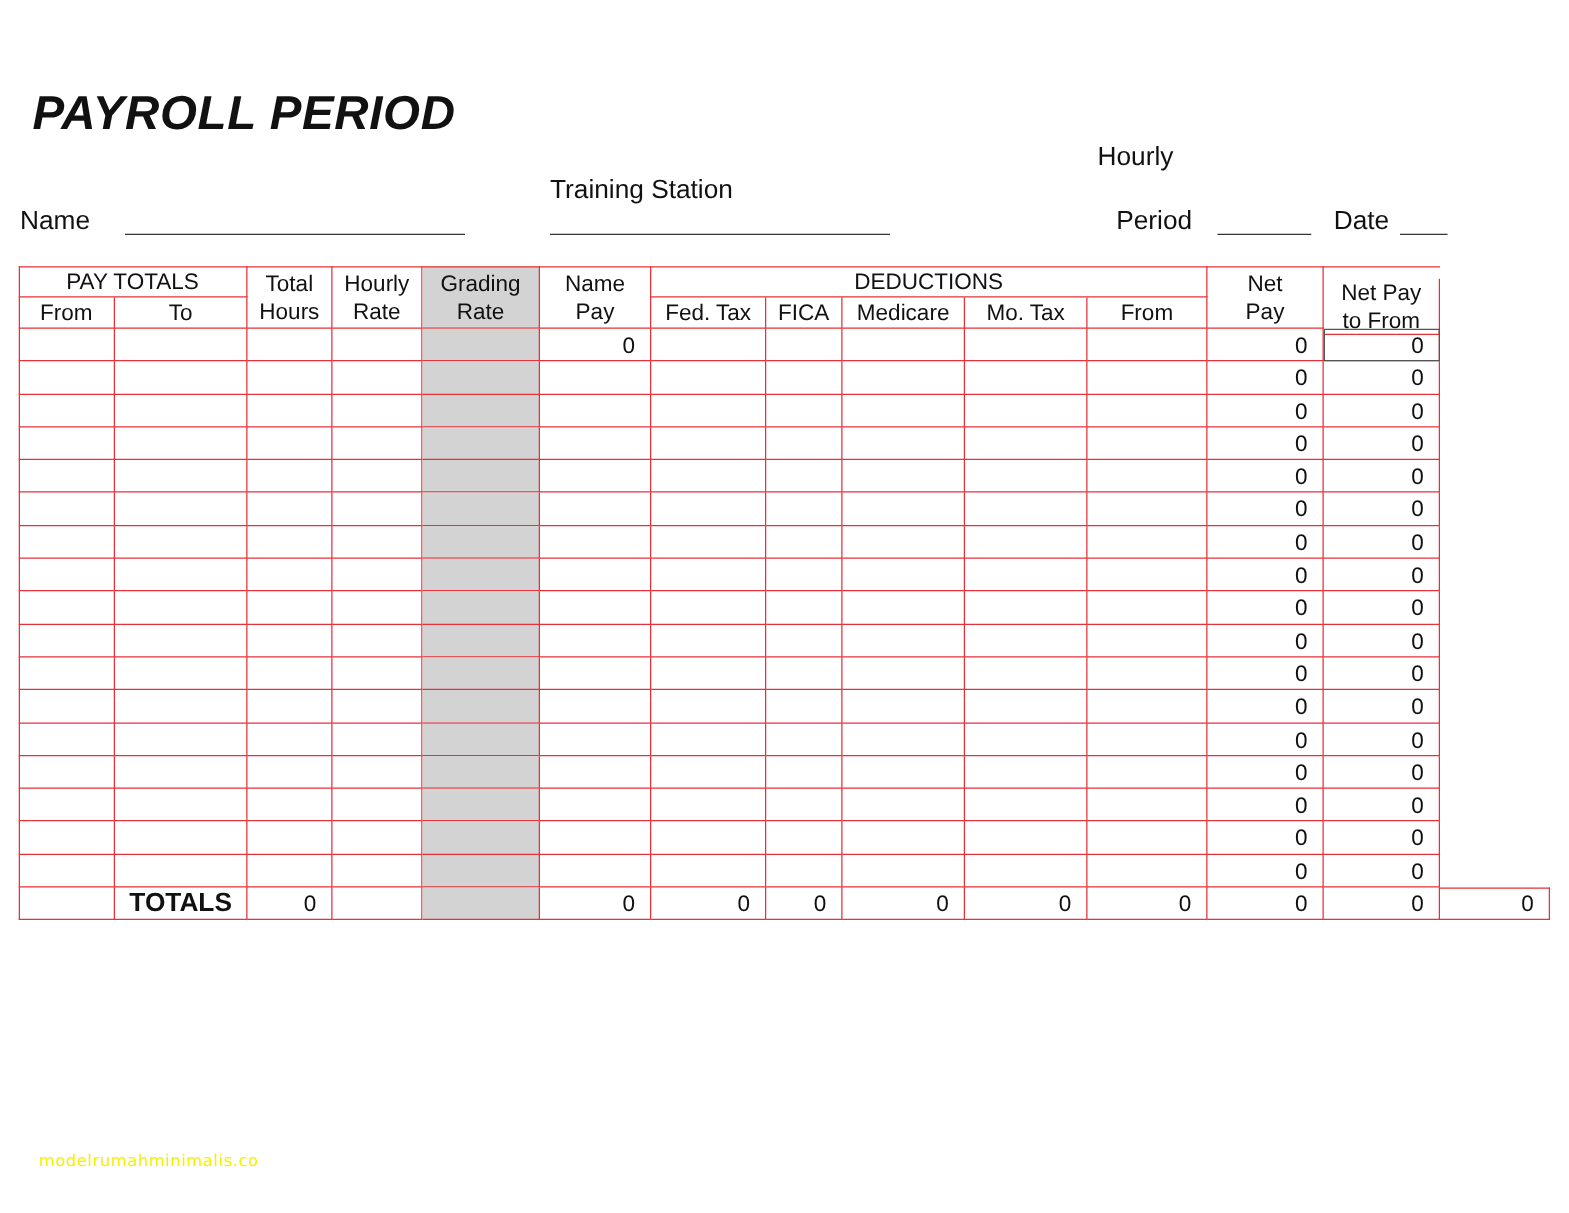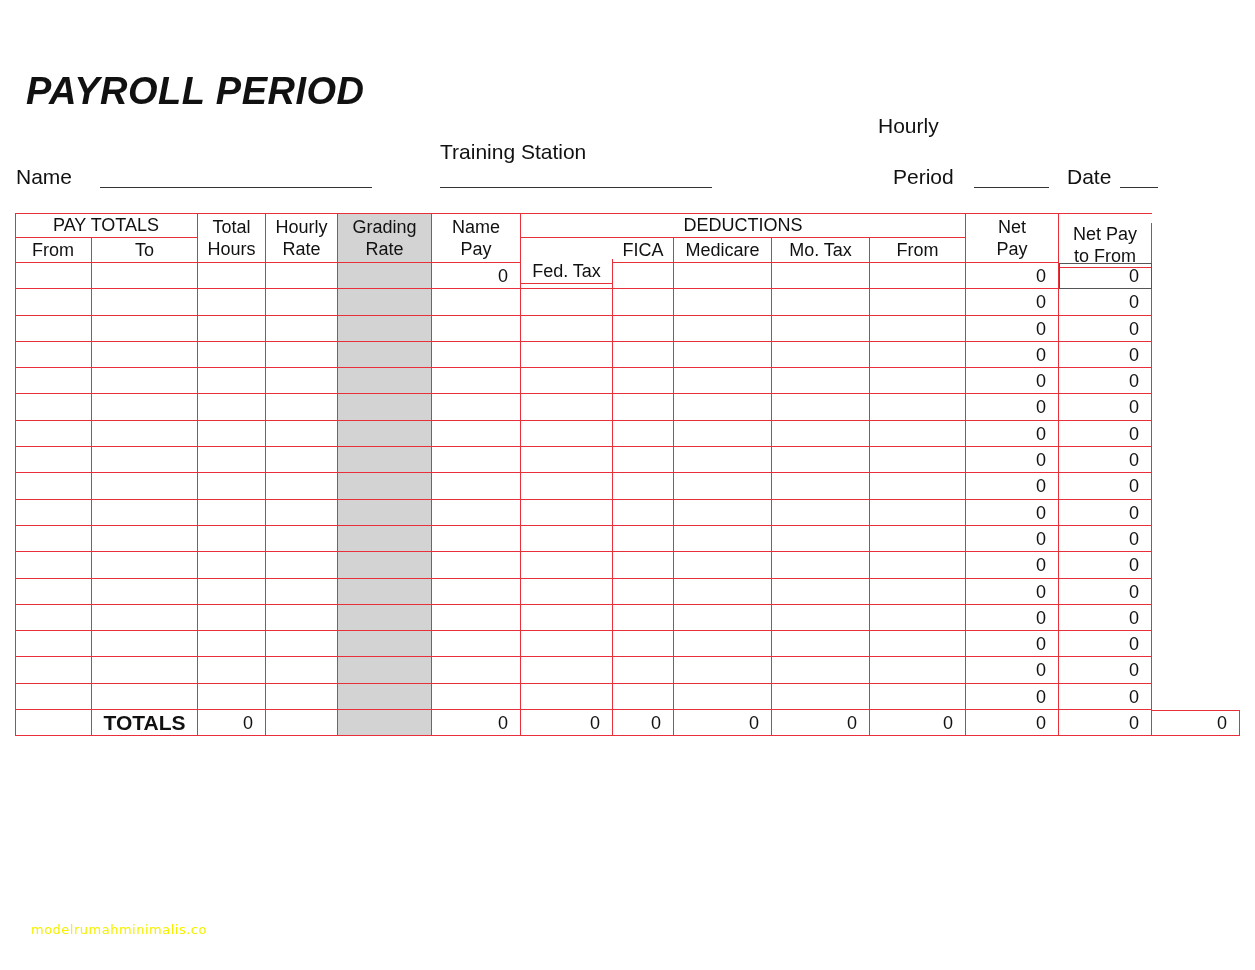--- a/index.html
+++ b/index.html
@@ -52,21 +52,21 @@
     </div>
     <div class="cell hdr2 shade" style="left: 323px; top: 0px; width: 94px; height: 50px;">
       <span>Grading</span>
       <span>Rate</span>
     </div>
     <div class="cell hdr2" style="left: 417px; top: 0px; width: 89px; height: 50px;">
       <span>Name</span>
       <span>Pay</span>
     </div>
     <div class="cell" style="left: 506px; top: 0px; width: 445px; height: 25px;">DEDUCTIONS</div>
-    <div class="cell" style="left: 506px; top: 25px; width: 92px; height: 25px; margin-top: 21px;">Fed. Tax</div>
+    <div class="cell" style="left: 506px; top: 25px; width: 92px; height: 25px;">Fed. Tax</div>
     <div class="cell" style="left: 598px; top: 25px; width: 61px; height: 25px;">FICA</div>
     <div class="cell" style="left: 659px; top: 25px; width: 98px; height: 25px;">Medicare</div>
     <div class="cell" style="left: 757px; top: 25px; width: 98px; height: 25px;">Mo. Tax</div>
     <div class="cell" style="left: 855px; top: 25px; width: 96px; height: 25px;">From</div>
     <div class="cell hdr2" style="left: 951px; top: 0px; width: 93px; height: 50px;">
       <span>Net</span>
       <span>Pay</span>
     </div>
     <div class="cell hdr2" style="left: 1044px; top: 10px; width: 93px; height: 45px;">
       <span>Net Pay</span>

